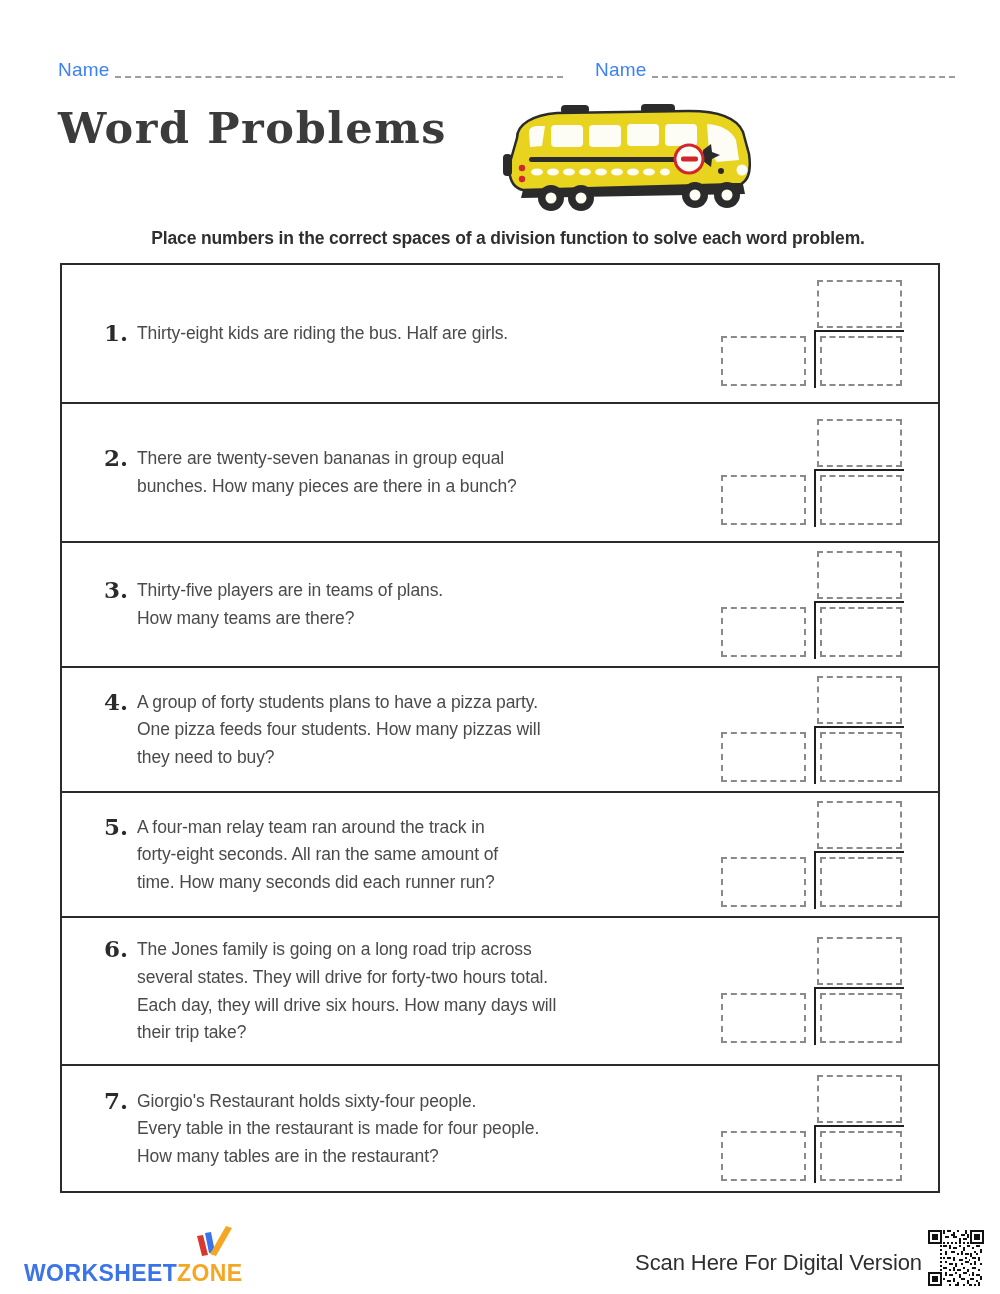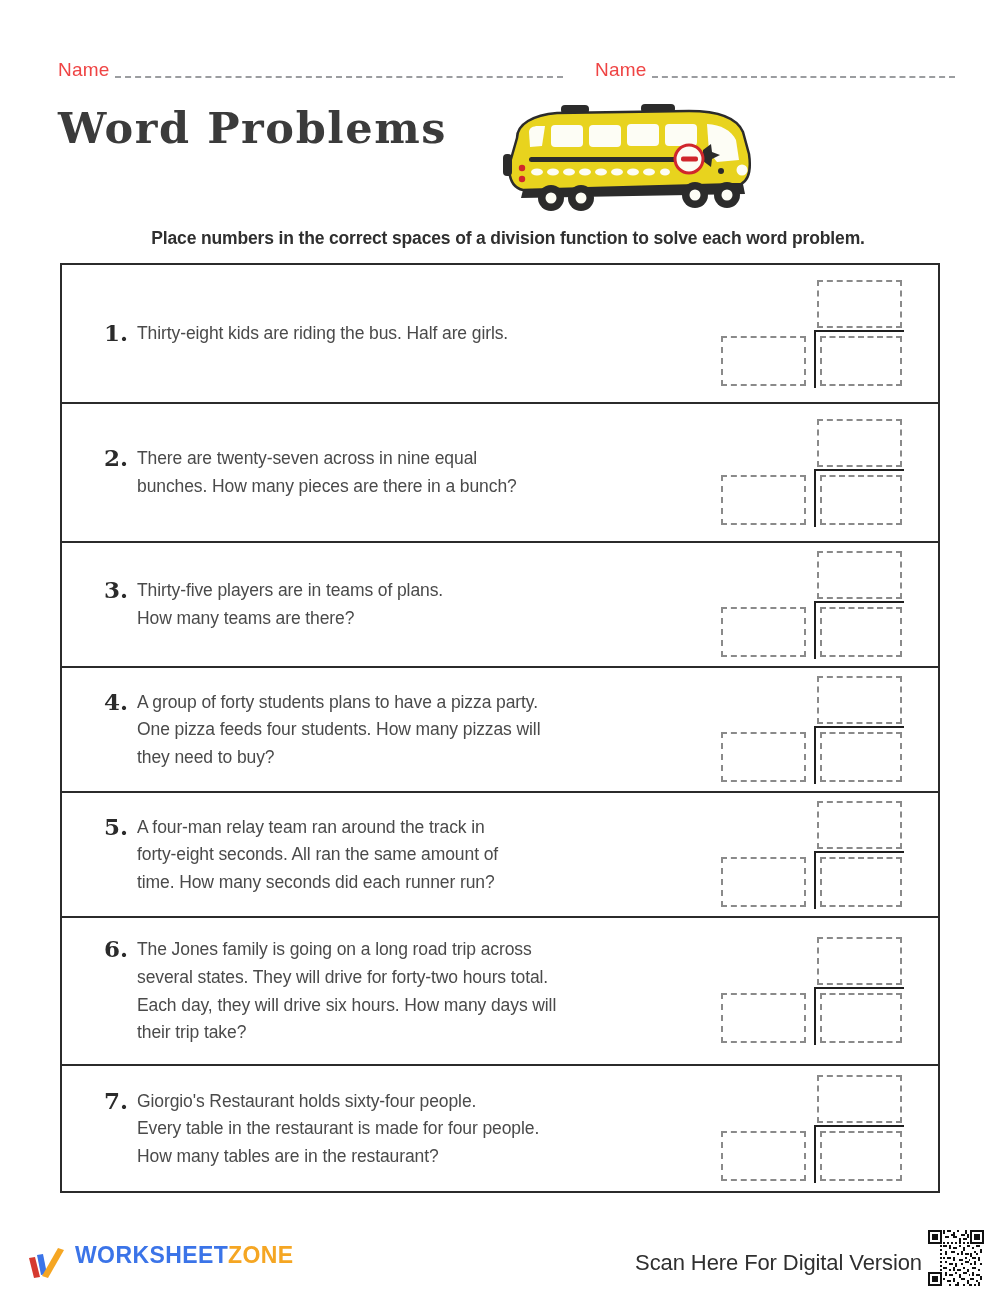--- a/index.html
+++ b/index.html
@@ -26,21 +26,21 @@
     display: flex;
   }
   .name-field {
     display: flex;
     align-items: flex-end;
   }
   .name-field.left  { margin-left: 58px; width: 505px; }
   .name-field.right { margin-left: 32px; width: 360px; }
   .name-label {
     font-size: 19px;
-    color: #ef4444;
+    color: #3b82f6;
     letter-spacing: .2px;
     line-height: 1;
     padding-bottom: 3px;
     white-space: nowrap;
   }
   .name-line {
     flex: 1;
     height: 1px;
     margin-left: 6px;
     margin-bottom: 4px;
@@ -212,24 +212,25 @@
   .footer {
     position: absolute;
     left: 0;
     bottom: 0;
     width: 1000px;
     height: 72px;
   }
   .logo {
     position: absolute;
     left: 24px;
-    bottom: 10px;
+    bottom: 34px;
     display: flex;
-    align-items: flex-start;
+    align-items: flex-end;
     height: 40px;
+    flex-direction: column;
   }
   .logo-mark {
     width: 42px;
     height: 38px;
     margin-right: 9px;
     flex: 0 0 42px;
   }
   .logo-text {
     font-size: 23px;
     font-weight: bold;
@@ -350,21 +351,21 @@
       <div class="dbracket-v"></div>
       <div class="dbracket-h"></div>
     </div>
   </div>
 
   <div class="problem-row row-h2">
     <div class="prob-body">
       <div class="text-center-wrap">
         <div class="prob-num">2.</div>
         <div class="prob-text">
-          <span>There are twenty-seven across in nine equal</span>
+          <span>There are twenty-seven bananas in group equal</span>
           <span>bunches. How many pieces are there in a bunch?</span>
         </div>
       </div>
     </div>
     <div class="division">
       <div class="dbox quotient"></div>
       <div class="dbox divisor"></div>
       <div class="dbox dividend"></div>
       <div class="dbracket-v"></div>
       <div class="dbracket-h"></div>

